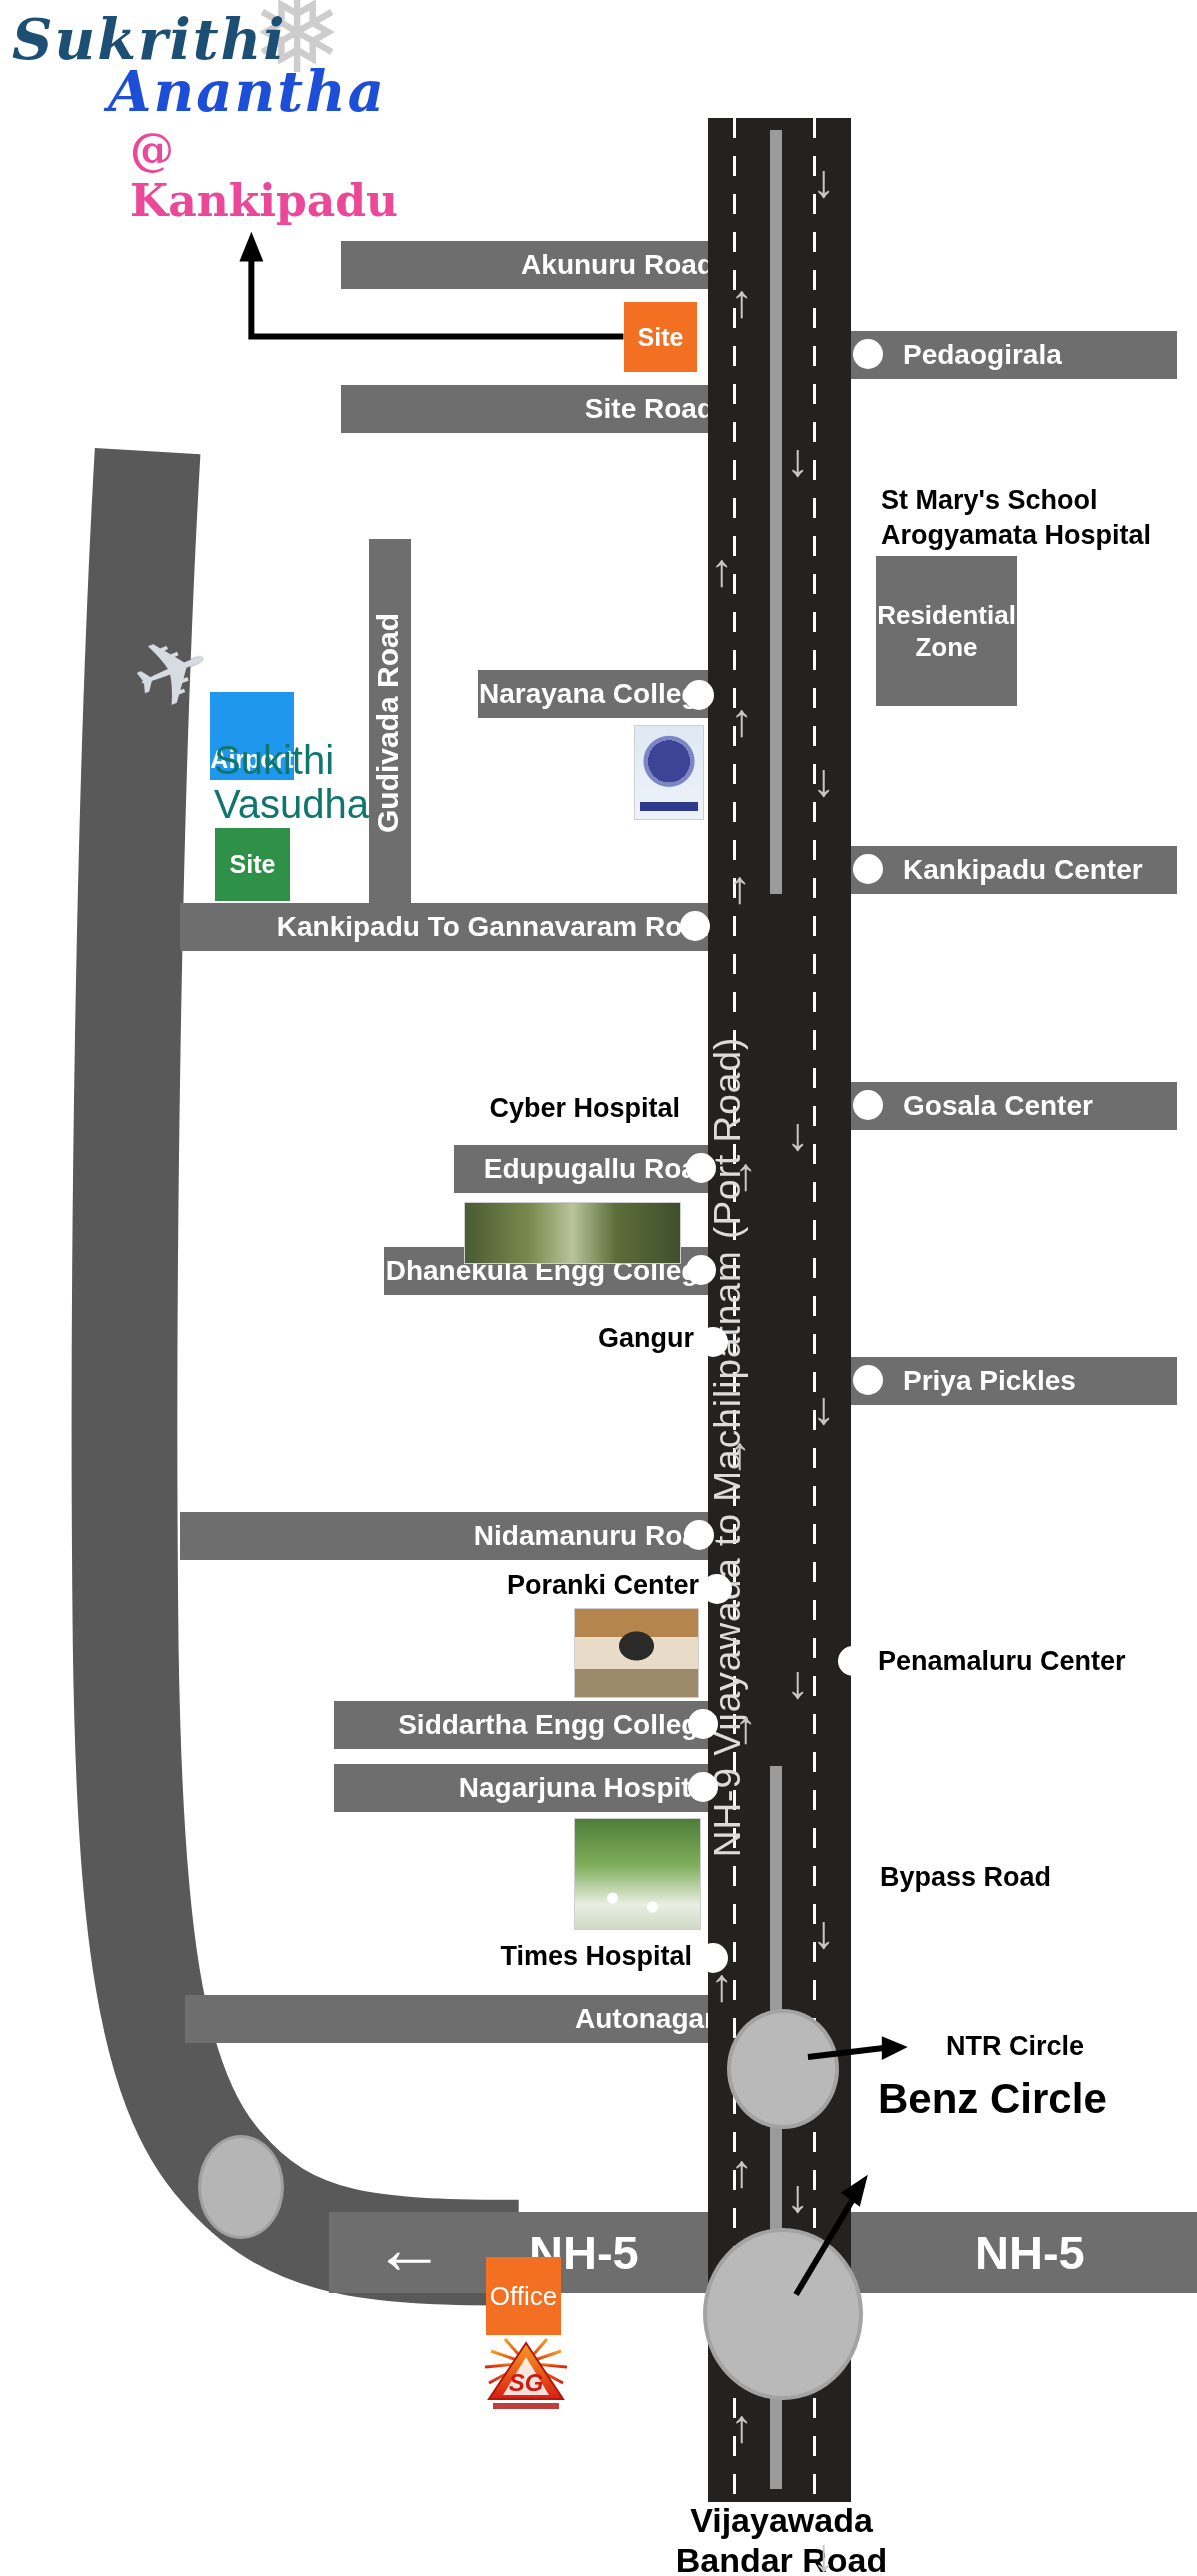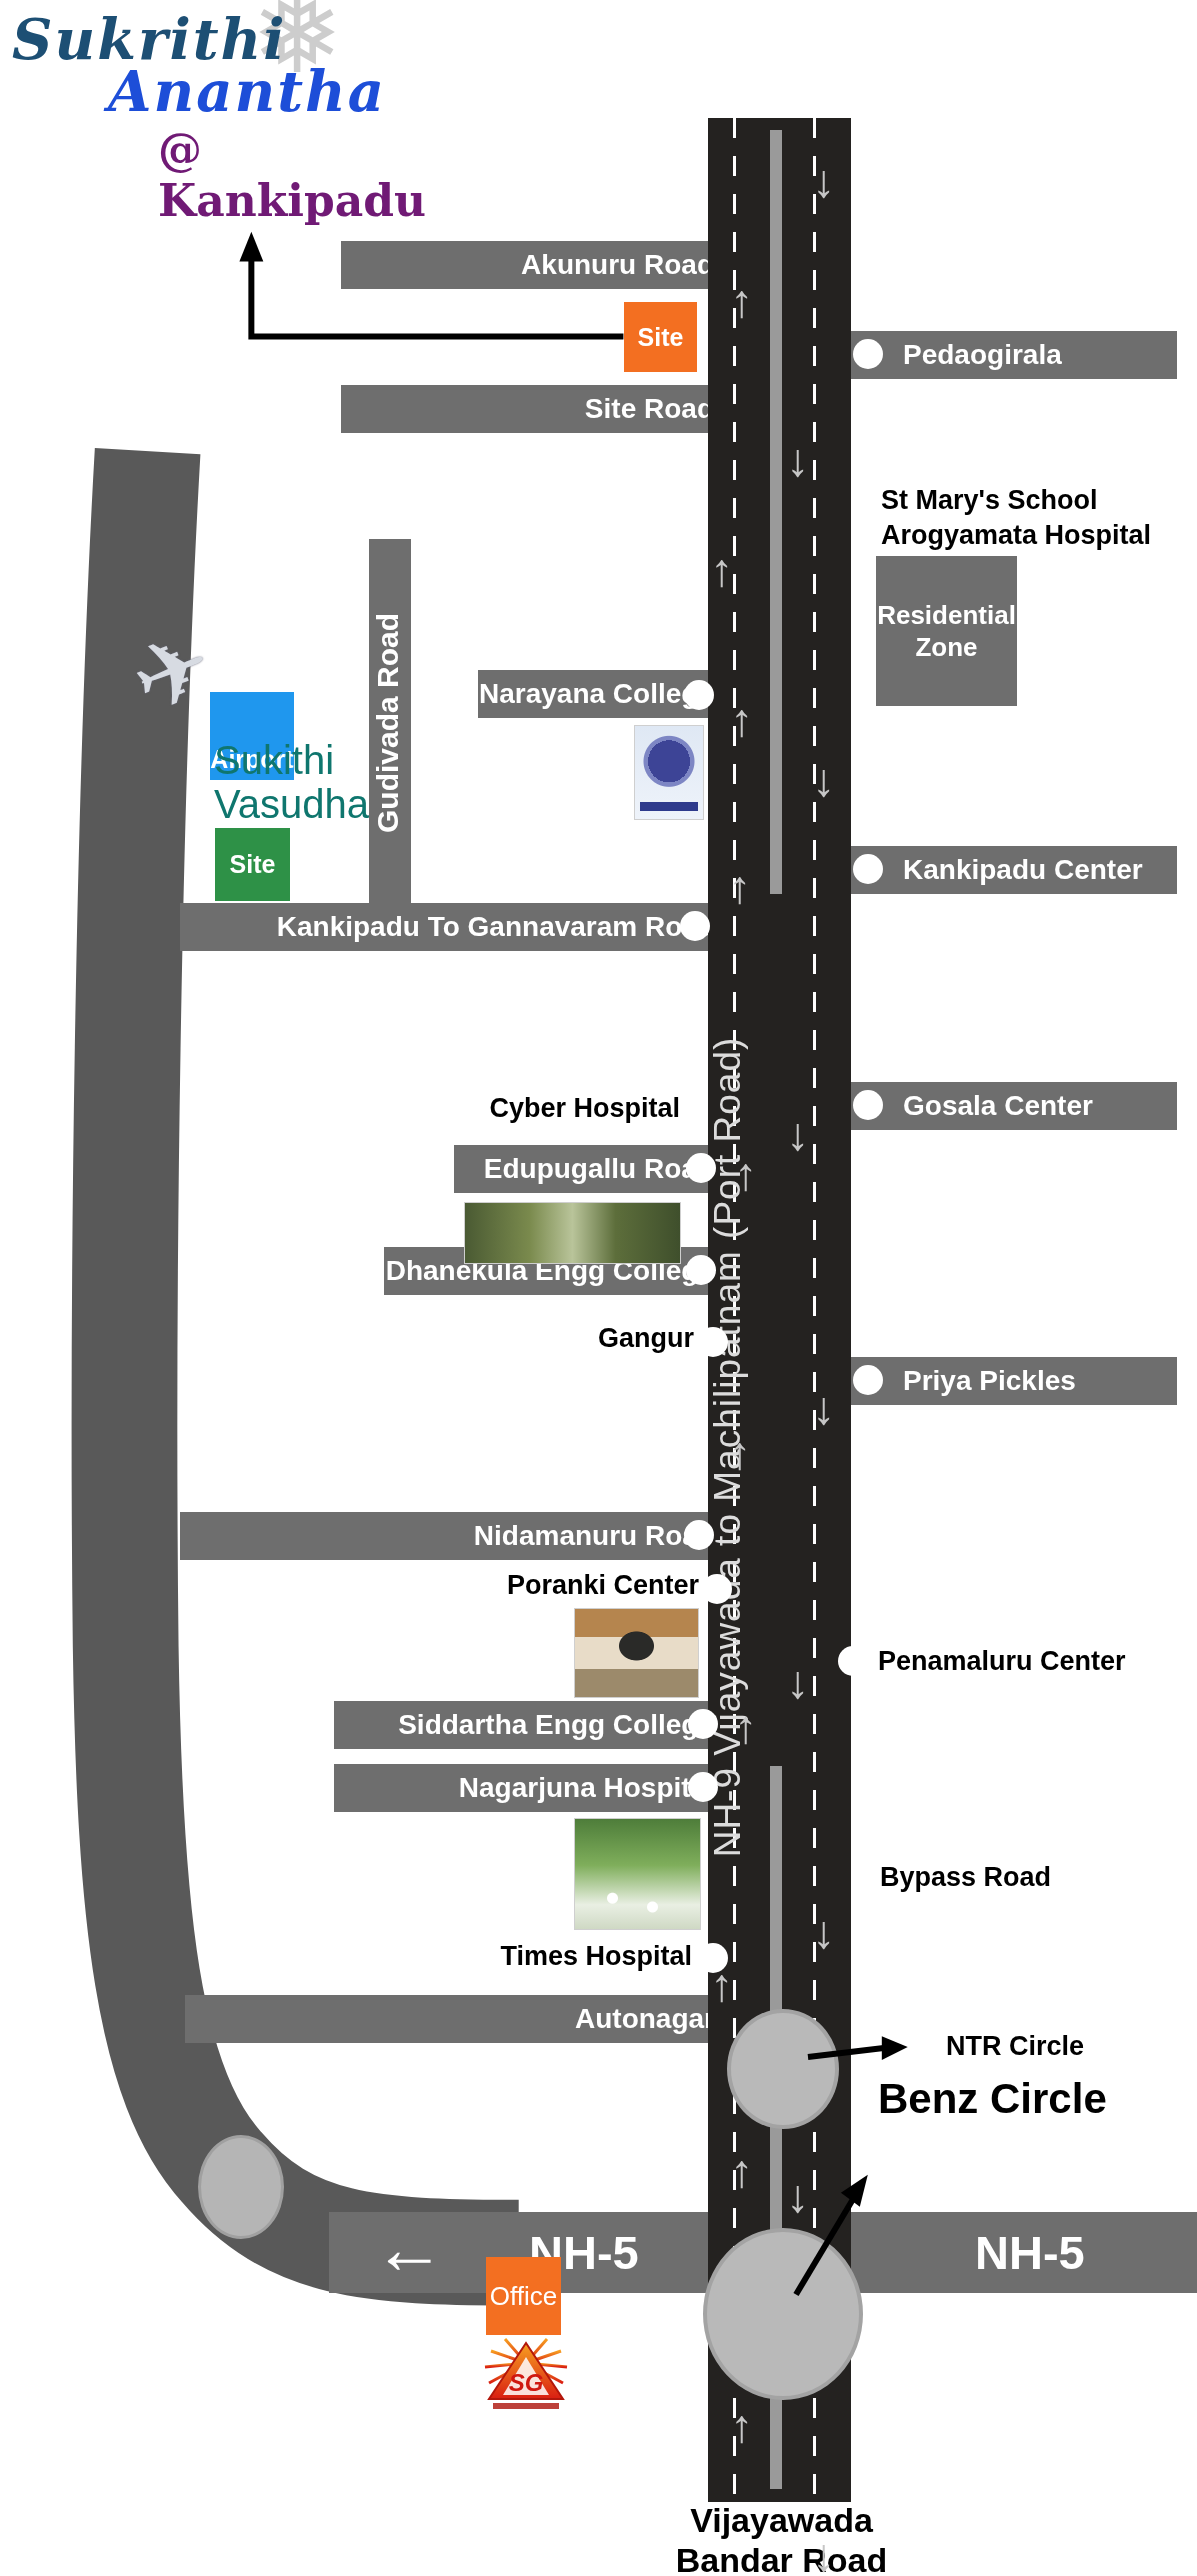--- a/index.html
+++ b/index.html
@@ -5,21 +5,21 @@
   html,body{margin:0;padding:0;background:#fff;}
   #canvas{position:relative;width:1197px;height:2576px;background:#fff;overflow:hidden;
           font-family:"Liberation Sans",sans-serif;}
   svg.layer{position:absolute;left:0;top:0;z-index:1;}
   svg.overlay{position:absolute;left:0;top:0;z-index:8;pointer-events:none;}
 
   
   .logo{position:absolute;left:0;top:0;z-index:3;}
   .logo-l1{position:absolute;left:12px;top:6px;font:italic bold 56px "DejaVu Serif",serif;color:#1d4f74;letter-spacing:2px;}
   .logo-l2{position:absolute;left:108px;top:58px;font:italic bold 56px "DejaVu Serif",serif;color:#1d4ed8;letter-spacing:2px;}
-  .logo-sub{position:absolute;left:130px;top:124px;font:bold 44px "DejaVu Serif",serif;color:#701a75;margin-left:28px;}
+  .logo-sub{position:absolute;left:130px;top:124px;font:bold 44px "DejaVu Serif",serif;color:#ec4899;}
   .snowflake{position:absolute;left:251px;top:-30px;font-size:110px;color:#cdcdcd;z-index:2;}
 
   
   #main-road{position:absolute;left:708px;top:118px;width:143px;height:2384px;background:#242220;z-index:4;}
   .dash{position:absolute;top:0;width:3px;height:100%;
         background:repeating-linear-gradient(180deg,#fff 0 20px,transparent 20px 38px);}
   .dash.l{left:25px;} .dash.r{left:105px;}
   .median{position:absolute;left:62px;width:12px;background:#9a9a9a;}
   .median.m1{top:12px;height:764px;} .median.m2{top:1648px;height:723px;}
   .road-vlabel{position:absolute;left:-440px;top:1309px;width:918px;height:40px;

